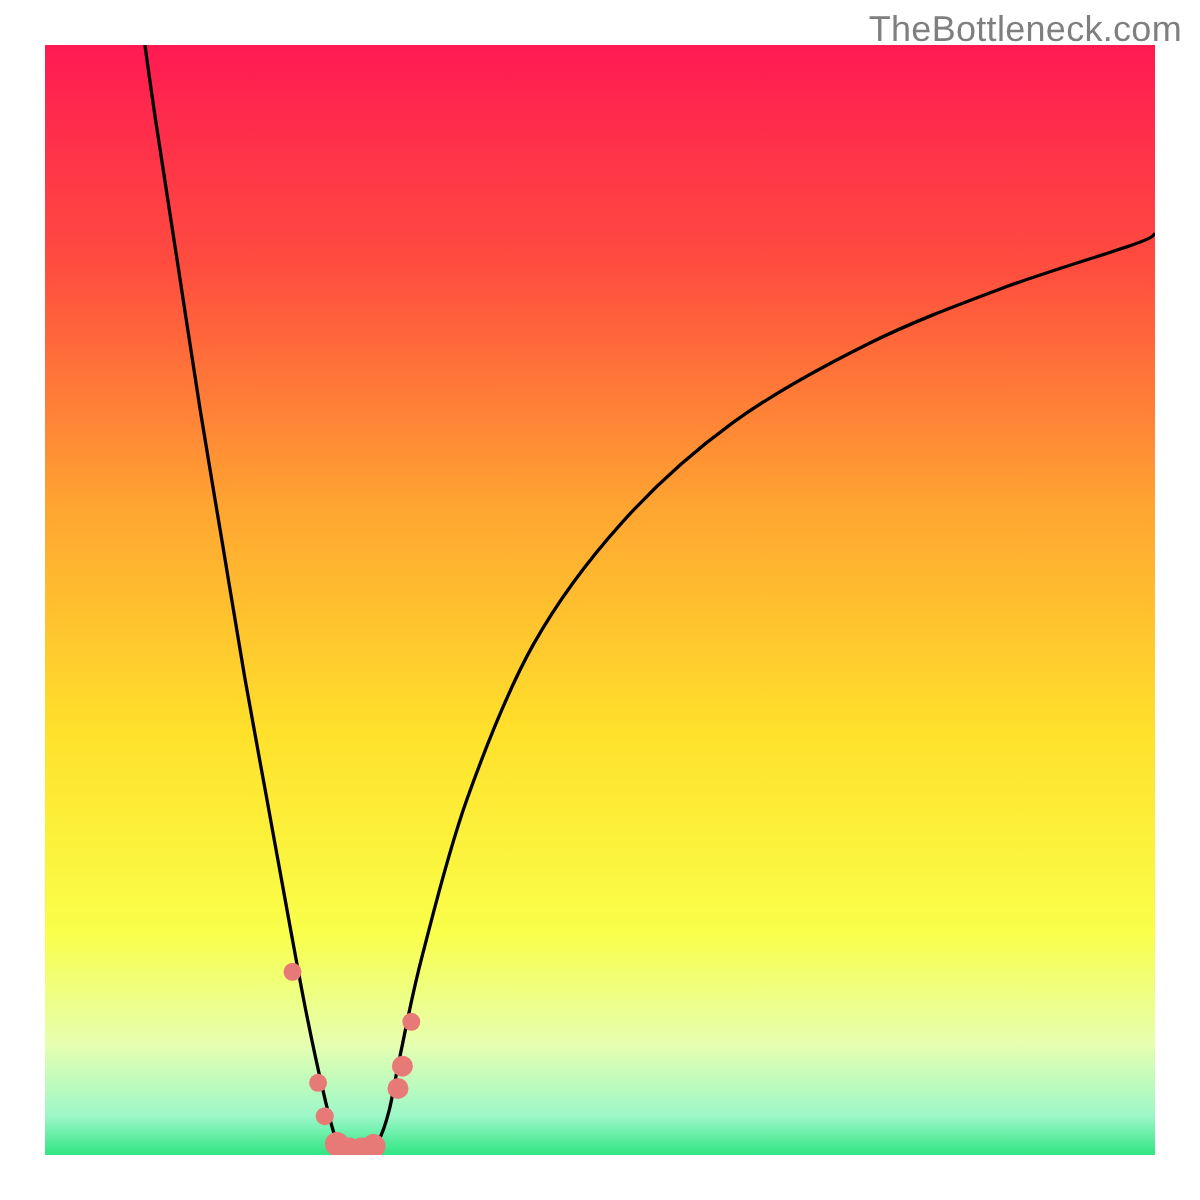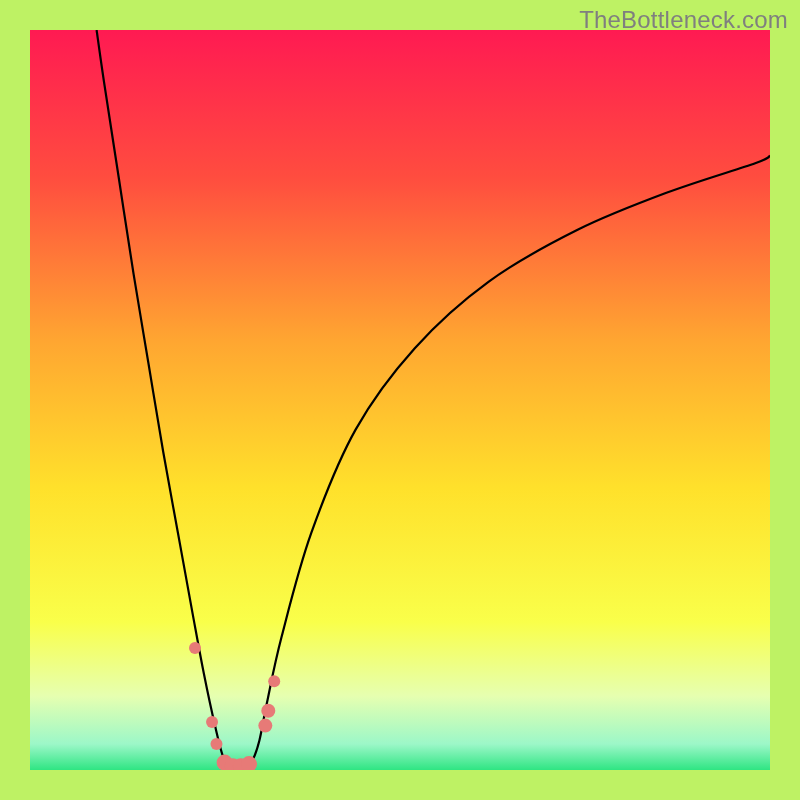--- a/index.html
+++ b/index.html
@@ -8,21 +8,21 @@
     width: 800px;
     height: 800px;
     overflow: hidden;
     background: #000;
     font-family: Arial, Helvetica, sans-serif;
   }
   .frame {
     position: absolute;
     left: 0; top: 0;
     width: 800px; height: 800px;
-    background: #bef264;
+    background: #ffffff;
   }
   .plot {
     position: absolute;
     left: 30px;
     top: 30px;
     width: 740px;
     height: 740px;
     overflow: hidden;
   }
   .gradient {

